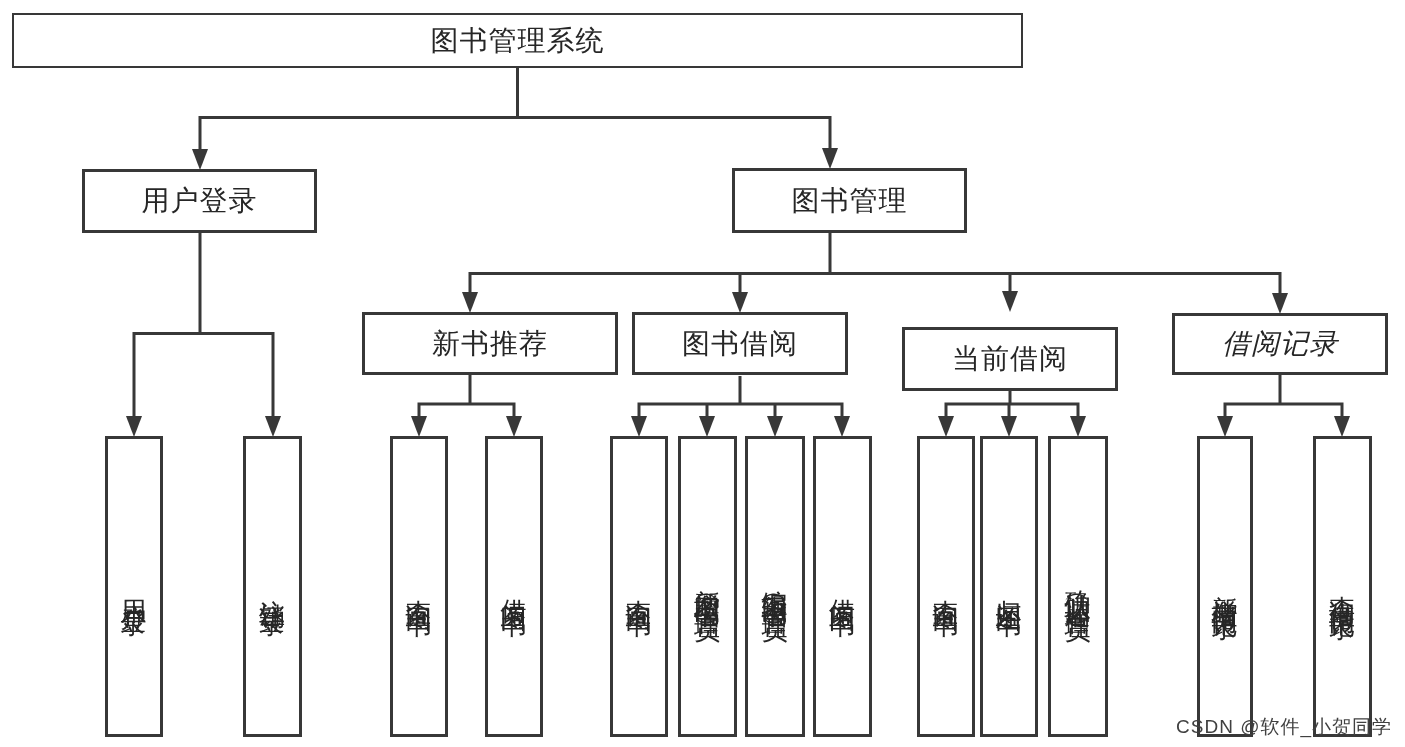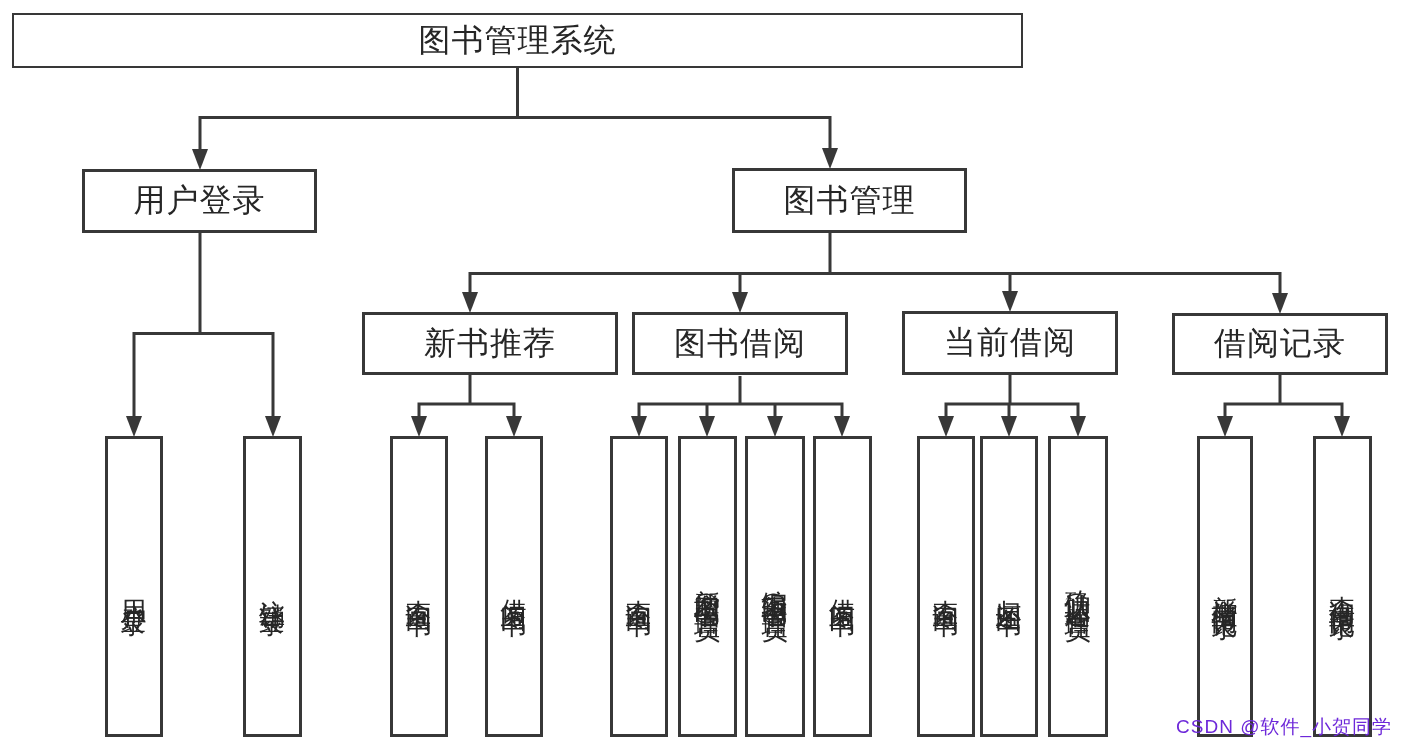--- a/index.html
+++ b/index.html
@@ -7,28 +7,28 @@
     position:relative; width:1405px; height:747px; background:#ffffff;
     font-family:"Liberation Sans", sans-serif; overflow:hidden;
   }
   #wires { position:absolute; left:0; top:0; width:1405px; height:747px; }
   .box {
     position:absolute; box-sizing:border-box; background:#ffffff;
     border:3px solid #383838; display:flex; align-items:center; justify-content:center;
     color:#262626;
   }
   .root-box { border-width:2px; }
-  .h-label { font-size:32px; letter-spacing:1px; white-space:nowrap; }
+  .h-label { font-size:28px; letter-spacing:1px; white-space:nowrap; }
   .v-label {
     writing-mode:vertical-rl; text-orientation:mixed;
     font-size:26px; letter-spacing:4px; line-height:1; white-space:nowrap;
   }
   .watermark {
     position:absolute; right:13px; top:714px; font-size:19px;
-    color:#6d28d9; letter-spacing:1px; white-space:nowrap;
+    color:#404040; letter-spacing:1px; white-space:nowrap;
   }
 </style>
 </head>
 <body>
 
 <div id="canvas">
 
   <svg id="wires" viewBox="0 0 1405 747" xmlns="http://www.w3.org/2000/svg">
     <g stroke="#383838" stroke-width="3" fill="none">
       <path d="M517.5 68 V117.5 M198.5 117.5 H830 M200 116 V152 M830 116 V151"></path>
@@ -72,24 +72,24 @@
   <div class="box" style="left:732px; top:168px; width:235px; height:65px;">
     <span class="h-label">图书管理</span>
   </div>
 
   <div class="box" style="left:362px; top:312px; width:256px; height:63px;">
     <span class="h-label">新书推荐</span>
   </div>
   <div class="box" style="left:632px; top:312px; width:216px; height:63px;">
     <span class="h-label">图书借阅</span>
   </div>
-  <div class="box" style="left:902px; top:311px; width:216px; height:64px;">
+  <div class="box" style="left:902px; top:327px; width:216px; height:64px;">
     <span class="h-label">当前借阅</span>
   </div>
-  <div class="box" style="left:1172px; top:313px; width:216px; height:62px;">
+  <div class="box" style="left:1172px; top:313px; width:216px; height:62px;font-style:italic;">
     <span class="h-label">借阅记录</span>
   </div>
 
   <div class="box" style="left:105px; top:436px; width:58px; height:301px;">
     <span class="v-label">用户登录</span>
   </div>
   <div class="box" style="left:243px; top:436px; width:59px; height:301px;">
     <span class="v-label">注销登录</span>
   </div>
 

